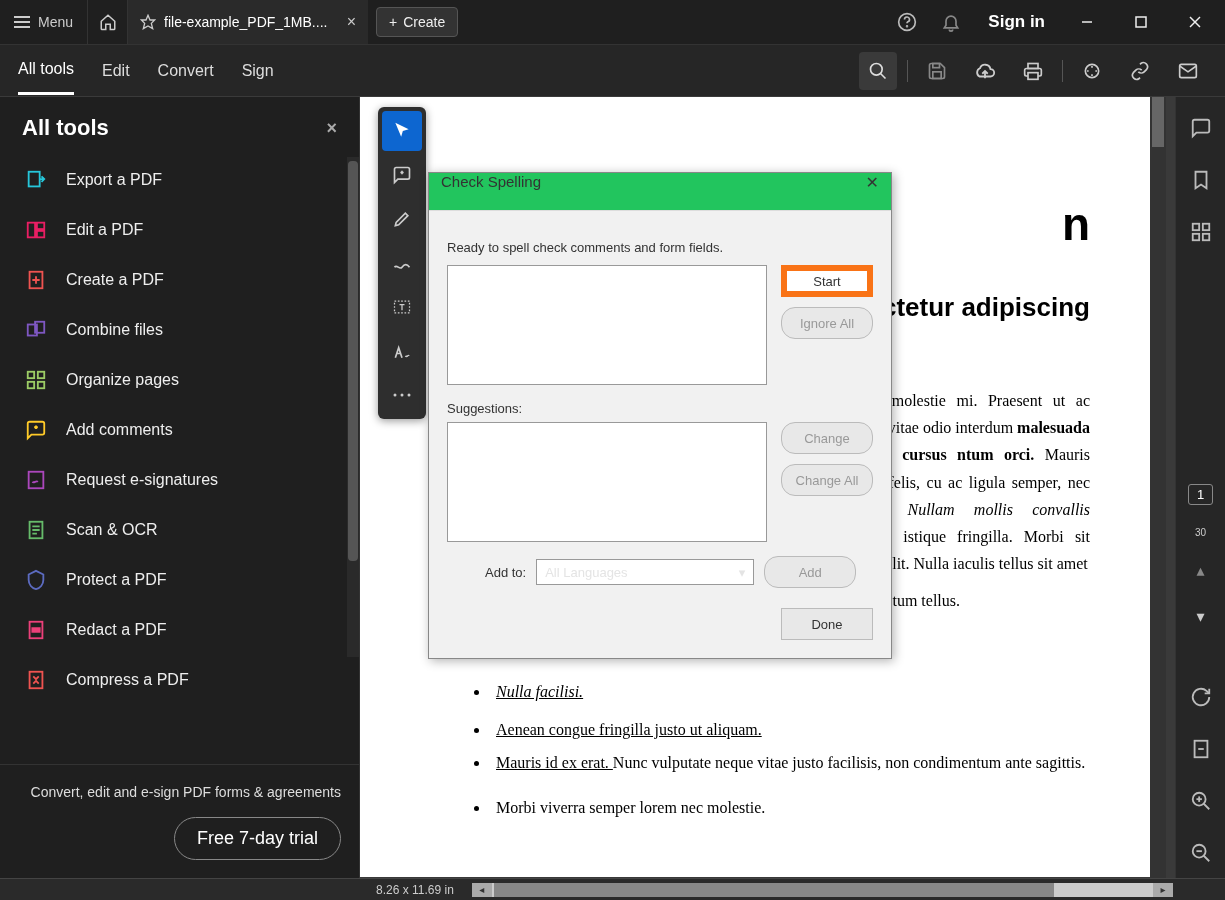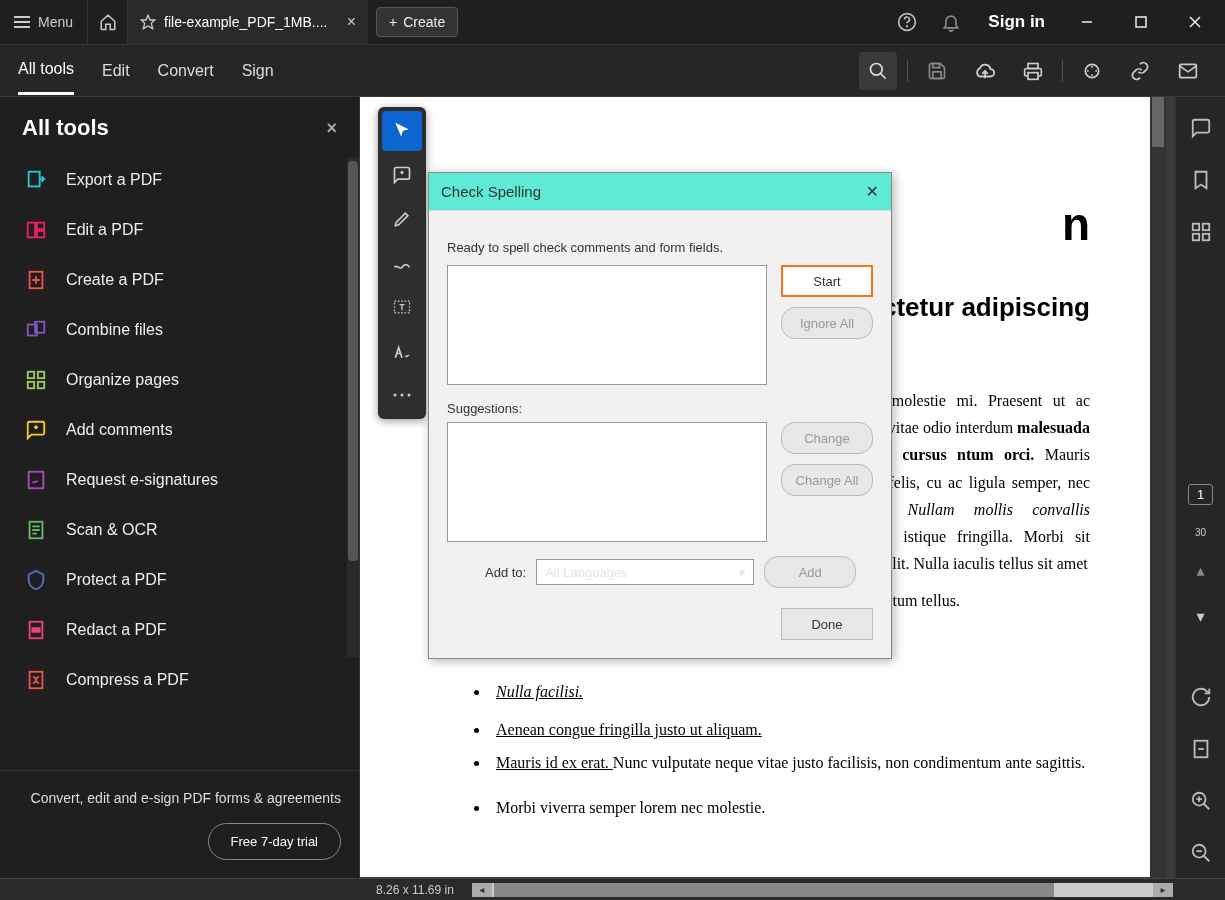--- a/index.html
+++ b/index.html
@@ -57,21 +57,21 @@
   .tool-list { flex:1; overflow-y:auto; padding:4px 0;}
   .tool-item {
     display:flex; align-items:center; gap:18px; padding:13px 24px;
     font-size:16px; color:#eee;
   }
   .tool-icon { width:24px; height:24px; display:flex; align-items:center; justify-content:center;}
   .sidebar-footer { padding:18px; text-align:right; border-top:1px solid #333;}
   .sidebar-footer p { font-size:14px; color:#ddd; line-height:1.4;}
   .trial-btn {
     display:inline-block; margin-top:14px; padding:10px 22px; border:1.5px solid #888;
-    border-radius:24px; font-size:13px; color:#fff; font-weight:500;
+    border-radius:24px; font-size:18px; color:#fff; font-weight:500;
   }
   .sidebar-scroll { position:absolute; right:0; top:60px; width:12px; height:500px; background:#2a2a2a;}
   .sidebar-scroll-thumb { position:absolute; left:1px; width:10px; height:400px; top:4px; background:#555; border-radius:4px;}
 
   .doc-area { flex:1; background:#3a3a3a; position:relative; display:flex;}
   .quick-tools {
     position:absolute; left:18px; top:10px; width:48px; background:#2e2e2e;
     border-radius:6px; padding:4px; display:flex; flex-direction:column; gap:4px;
     z-index:5; box-shadow:0 2px 8px rgba(0,0,0,0.4);
   }
@@ -114,36 +114,36 @@
   .hscroll .arrow-r { right:0;}
 
   
   .dialog {
     position:absolute; left:428px; top:172px; width:464px;
     background:#f1f1f1; border:1px solid #888; z-index:100;
     box-shadow:2px 2px 10px rgba(0,0,0,0.3);
     font-family:"Segoe UI",Arial,sans-serif;
   }
   .dlg-title {
-    height:38px; background:#5eead4; display:flex; align-items:center;
+    height:38px; background:#22c55e; display:flex; align-items:flex-start;
     padding:0 12px; font-size:15px; color:#333; border-bottom:1px solid #ddd;
   }
   .dlg-close { margin-left:auto; font-size:16px; color:#333;}
   .dlg-body { padding:29px 18px 18px;}
   .dlg-body .msg { font-size:13px; color:#333; margin-bottom:10px;}
   .dlg-row { display:flex; gap:14px; align-items:flex-start;}
   .dlg-box {
     width:320px; height:120px; background:#fff; border:1px solid #999;
   }
   .dlg-col { display:flex; flex-direction:column; gap:10px;}
   .dlg-btn {
     width:92px; height:32px; background:#e8e8e8; border:1px solid #bbb;
     font-size:13px; color:#333; display:flex; align-items:center; justify-content:center;
   }
-  .dlg-btn.primary { border:2px solid #f97316; background:#fff;}
+  .dlg-btn.primary { border:6px solid #f97316; background:#fff;}
   .dlg-btn.disabled { color:#999;border-radius:14px;}
   .dlg-label { font-size:13px; color:#333; margin:16px 0 6px;}
   .addto-row { display:flex; align-items:center; gap:10px; margin-top:14px;}
   .addto-row label { font-size:13px; color:#333; margin-left:38px;}
   .addto-select {
     flex:0 0 218px; height:26px; background:#fff; border:1px solid #999;
     font-size:13px; padding:0 8px; display:flex; align-items:center; justify-content:space-between;
   }
   .done-row { display:flex; justify-content:flex-end; margin-top:20px;}
   svg { display:block; }

